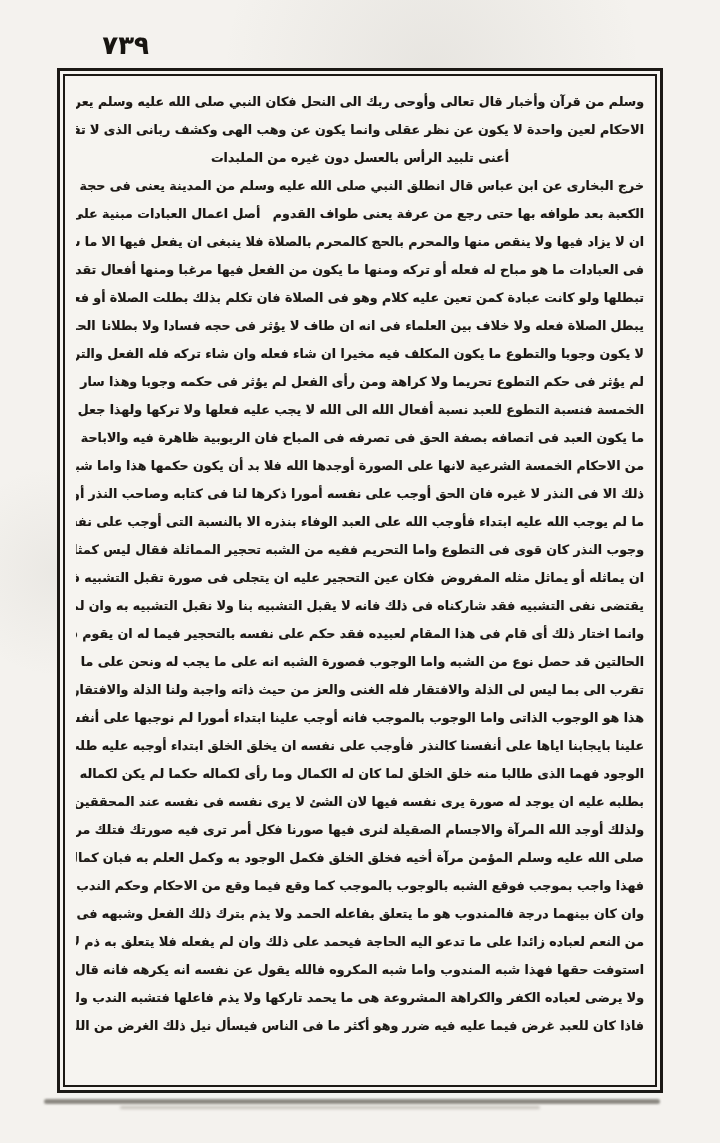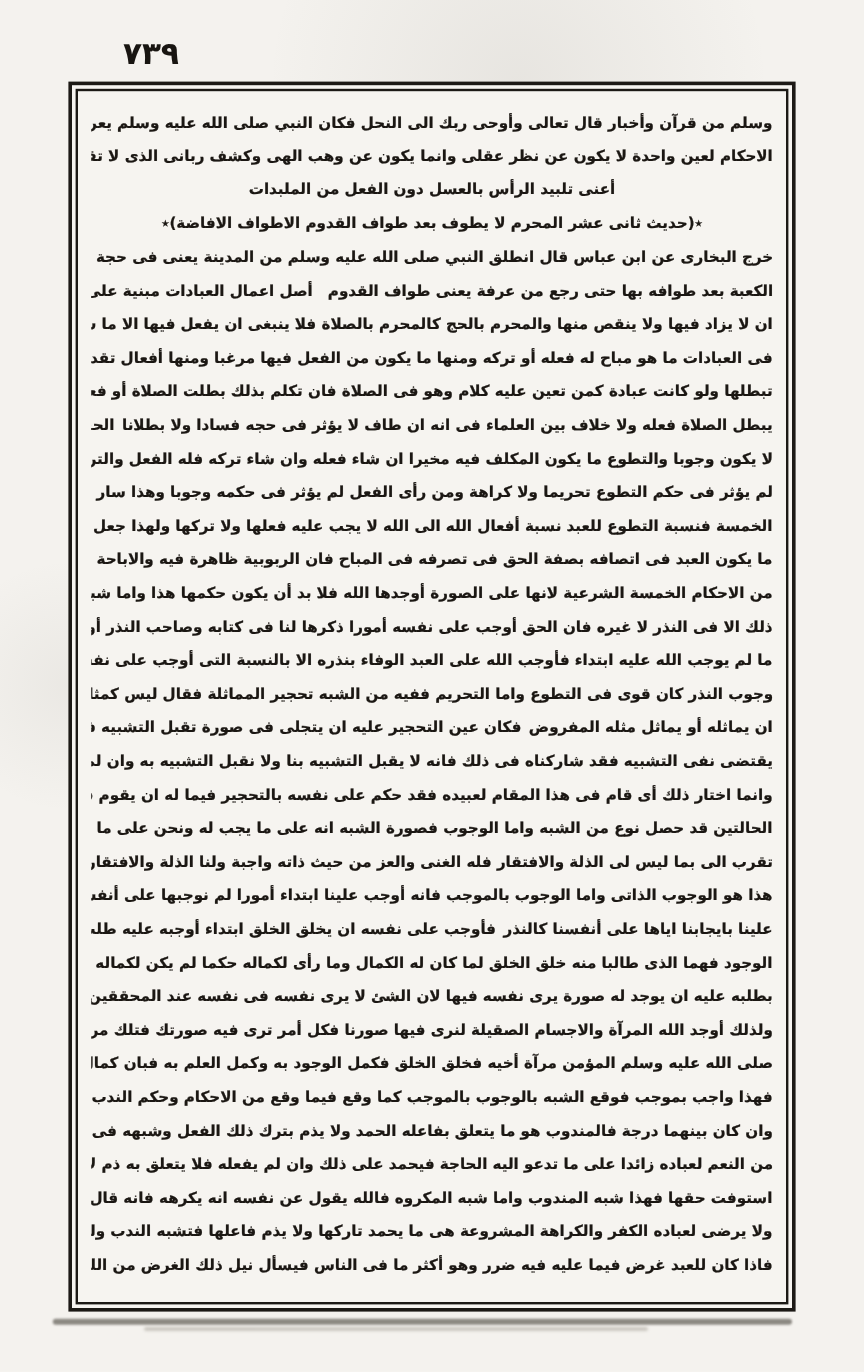--- a/index.html
+++ b/index.html
@@ -59,22 +59,21 @@
 
 <div class="scan-noise"></div>
 
 <div class="page-number">٧٣٩</div>
 
 <div class="frame-outer">
   <div class="frame-inner">
     <div class="text-block">
         <div class="line body">وسلم من قرآن وأخبار قال تعالى وأوحى ربك الى النحل فكان النبي صلى الله عليه وسلم يعرفنا فى ردنا ما أعدد من</div>
         <div class="line body">الاحكام لعين واحدة لا يكون عن نظر عقلى وانما يكون عن وهب الهى وكشف ربانى الذى لا تقدح فيه شبهة فهذا</div>
-        <div class="line center">أعنى تلبيد الرأس بالعسل دون الفعل من الملبدات</div>
-        <div class="line heading">٭(حديث ثانى عشر المحرم لا يطوف بعد طواف القدوم الاطواف الافاضة)٭</div>
+        <div class="line center">أعنى تلبيد الرأس بالعسل دون غيره من الملبدات</div>
         <div class="line body">خرج البخارى عن ابن عباس قال انطلق النبي صلى الله عليه وسلم من المدينة يعنى فى حجة الوداع الحديث وفيه ولم يقرب</div>
         <div class="line body">الكعبة بعد طوافه بها حتى رجع من عرفة يعنى طواف القدوم أصل اعمال العبادات مبنية على التوقيف ينبغى</div>
         <div class="line body">ان لا يزاد فيها ولا ينقص منها والمحرم بالحج كالمحرم بالصلاة فلا ينبغى ان يفعل فيها الا ما شرع ان يفعل فيها ومن الافعال</div>
         <div class="line body">فى العبادات ما هو مباح له فعله أو تركه ومنها ما يكون من الفعل فيها مرغبا ومنها أفعال تقدح فى كمالها ومنها أفعال</div>
         <div class="line body">تبطلها ولو كانت عبادة كمن تعين عليه كلام وهو فى الصلاة فان تكلم بذلك بطلت الصلاة أو فعل فعلا يجب عليه مما</div>
         <div class="line body">يبطل الصلاة فعله ولا خلاف بين العلماء فى انه ان طاف لا يؤثر فى حجه فسادا ولا بطلانا الحقائق لا تتبدل فالتطوع</div>
         <div class="line body">لا يكون وجوبا والتطوع ما يكون المكلف فيه مخيرا ان شاء فعله وان شاء تركه فله الفعل والترك فمن رأى الترك</div>
         <div class="line body">لم يؤثر فى حكم التطوع تحريما ولا كراهة ومن رأى الفعل لم يؤثر فى حكمه وجوبا وهذا سار فى جميع أحكام الشرائع</div>
         <div class="line body">الخمسة فنسبة التطوع للعبد نسبة أفعال الله الى الله لا يجب عليه فعلها ولا تركها ولهذا جعل المشيئة فى ذلك فأكل</div>
         <div class="line body">ما يكون العبد فى اتصافه بصفة الحق فى تصرفه فى المباح فان الربوبية ظاهرة فيه والاباحة مقام النفس وعينها وخاطرها</div>

